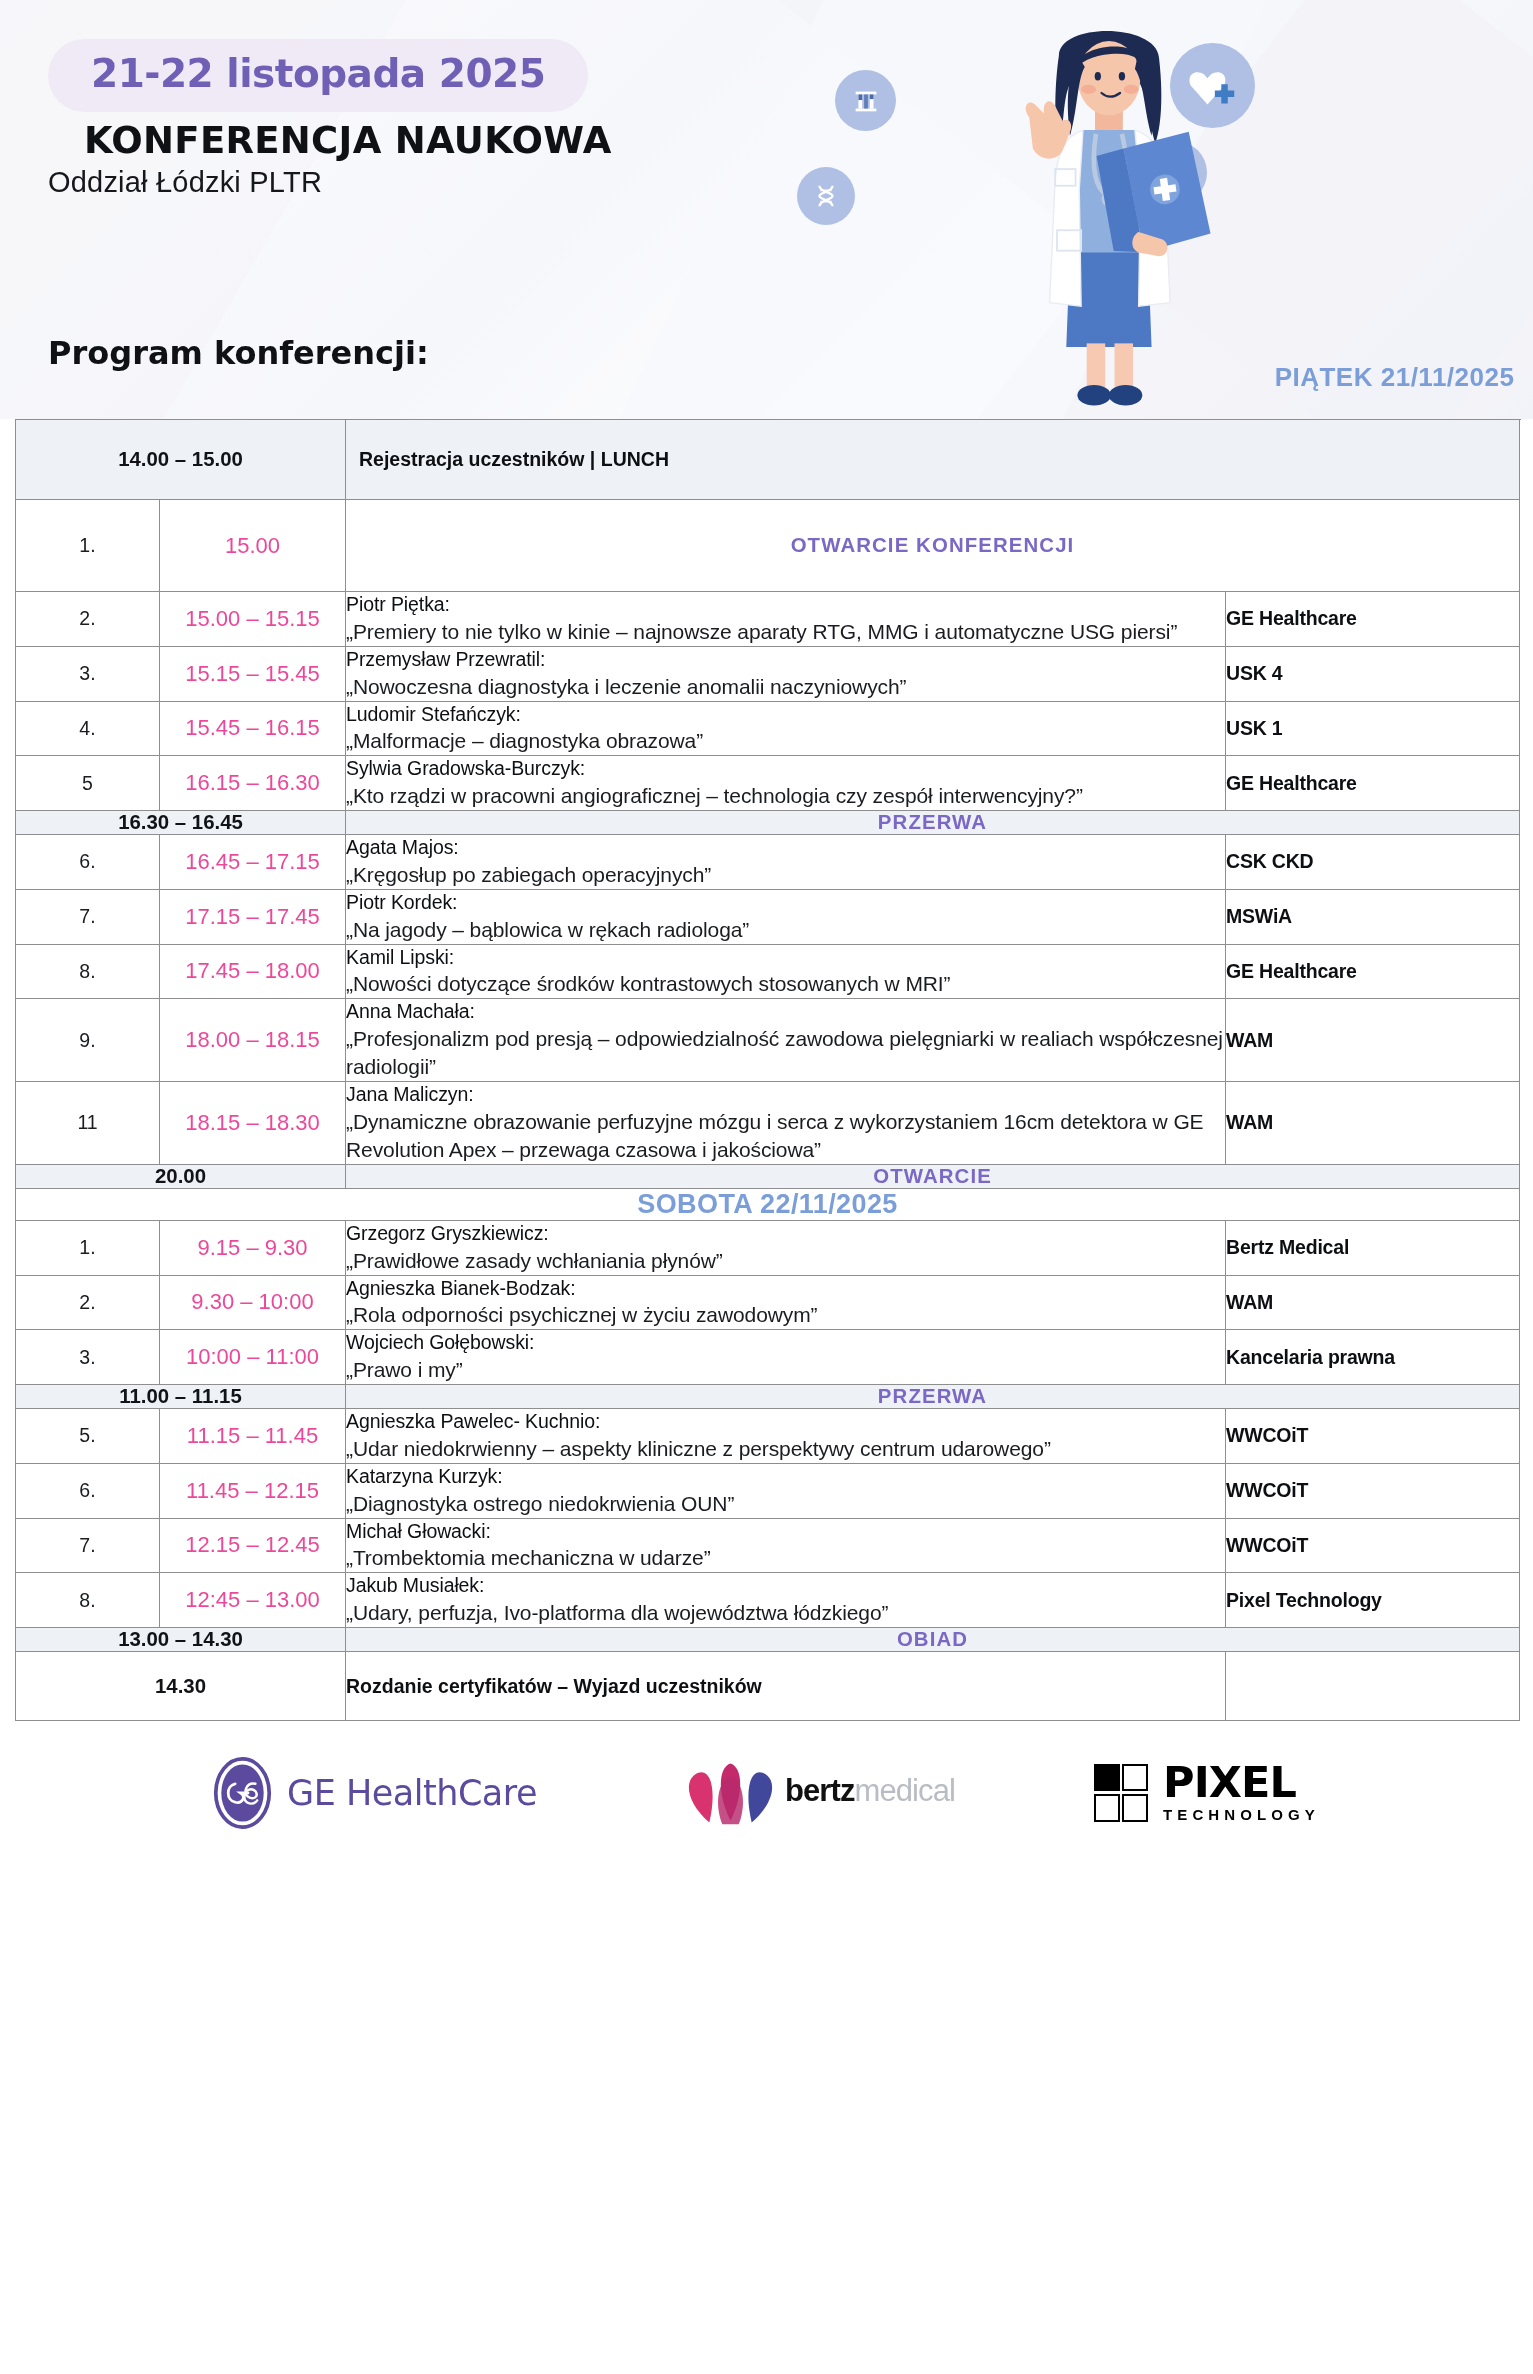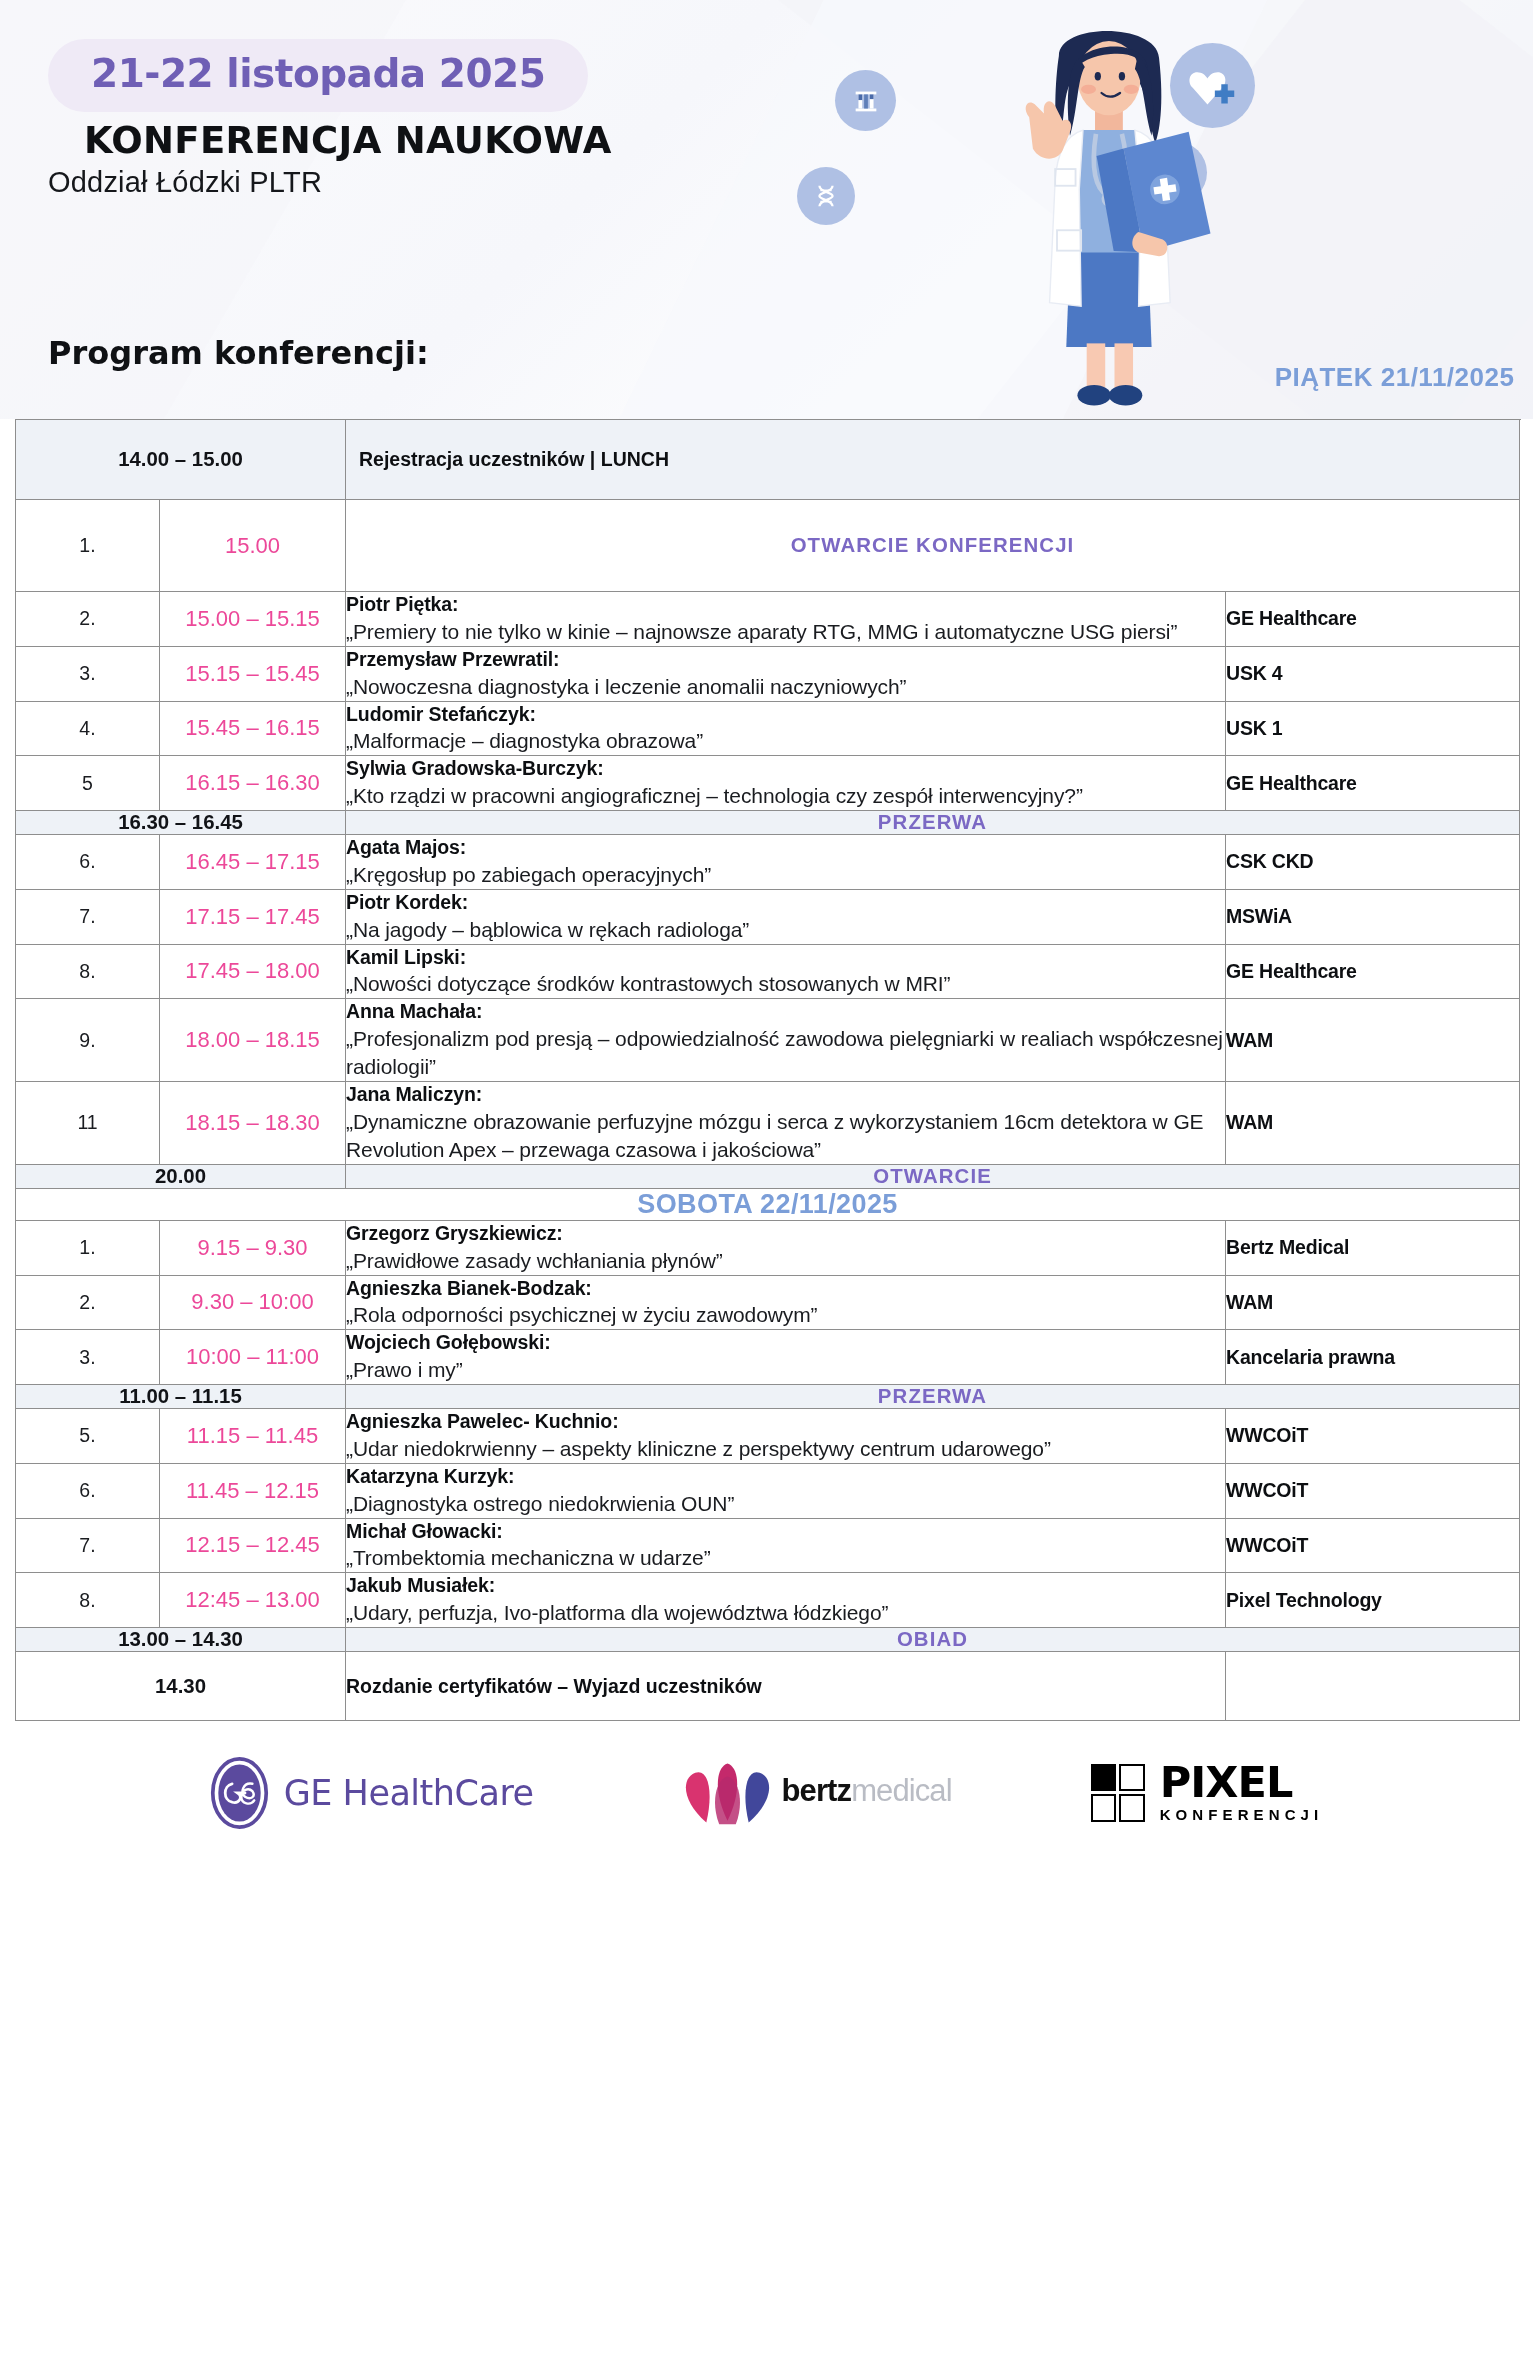--- a/index.html
+++ b/index.html
@@ -103,21 +103,21 @@
   }
   .cell-time {
     text-align: center;
     font-size: 22px;
     color: #ec4899;
     padding: 13px 5.6px;
   }
   .cell-desc { padding: 12px 15px 14px 13px; }
   .speaker {
     font-size: 19.5px;
-    font-weight: bold;
+    font-weight: normal;
     color: #0d0f12;
     line-height: 1.28;
     letter-spacing: -0.1px;
   }
   .topic {
     font-size: 21px;
     color: #1a1c20;
     line-height: 1.33;
     letter-spacing: -0.1px;
     margin-top: 0.9px;
@@ -547,17 +547,17 @@
 
   <div class="logo pixel">
     <div class="pixel-grid">
       <div class="pg fill"></div>
       <div class="pg"></div>
       <div class="pg"></div>
       <div class="pg"></div>
     </div>
     <div class="pixel-words">
       <div class="pixel-title">PIXEL</div>
-      <div class="pixel-sub">KONFERENCJI</div>
+      <div class="pixel-sub">TECHNOLOGY</div>
     </div>
   </div>
 </div>
 
 
 </body></html>

